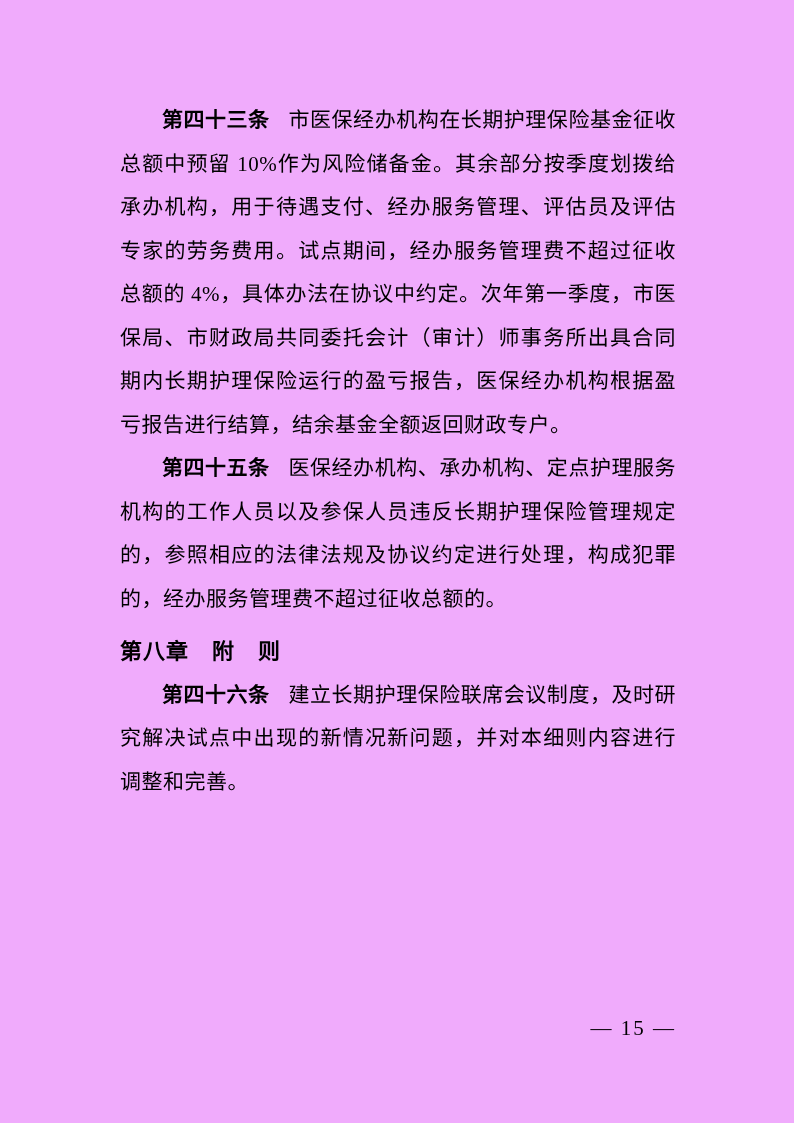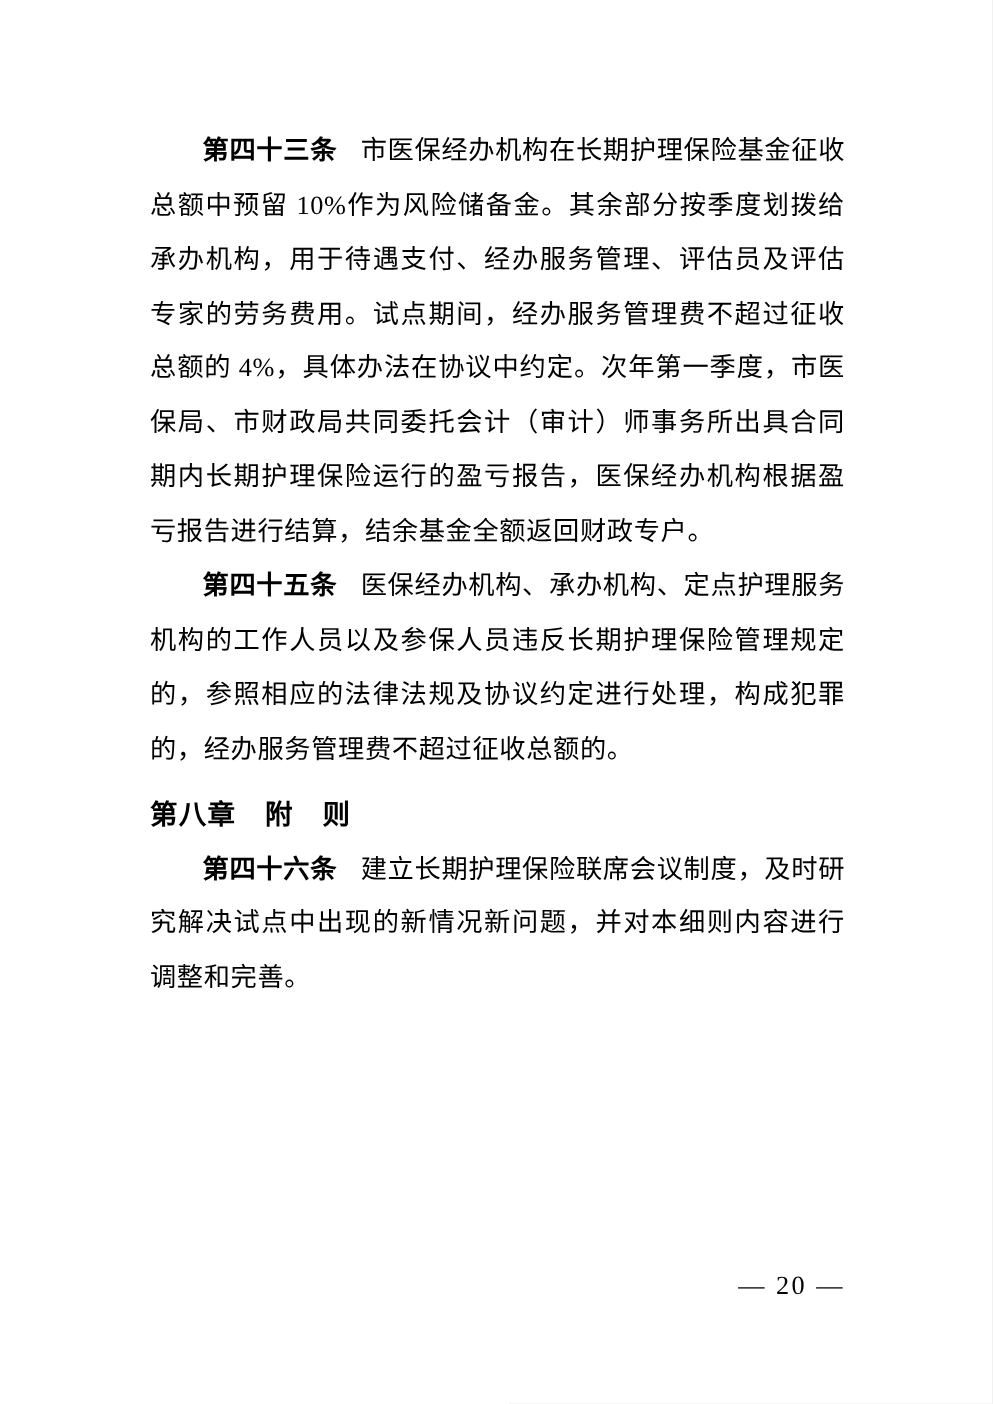--- a/index.html
+++ b/index.html
@@ -4,21 +4,21 @@
 <style>
   html, body {
     margin: 0;
     padding: 0;
     background: #e8e8e8;
   }
   .page {
     position: relative;
     width: 794px;
     height: 1123px;
-    background: #ffffff;
+    background: #f0abfc;
     margin: 0 auto;
     overflow: hidden;
     font-family: "Liberation Serif", "DejaVu Serif", serif;
     color: #000000;
   }
   .content {
     position: absolute;
     left: 120px;
     top: 99px;
     width: 556px;
@@ -66,14 +66,14 @@
 
     <p class="para"><span class="artnum">第四十五条</span><span>医保经办机构、承办机构、定点护理服务机构的工作人员以及参保人员违反长期护理保险管理规定的，参照相应的法律法规及协议约定进行处理，构成犯罪的，经办服务管理费不超过征收总额的。</span></p>
 
     <h2 class="chapter">第八章　附　则</h2>
 
     <p class="para"><span class="artnum">第四十六条</span><span>建立长期护理保险联席会议制度，及时研究解决试点中出现的新情况新问题，并对本细则内容进行调整和完善。</span></p>
 
 
   </div>
 
-  <div class="pagenum">— 20 —</div>
+  <div class="pagenum">— 15 —</div>
 </div>
 
 </body></html>

